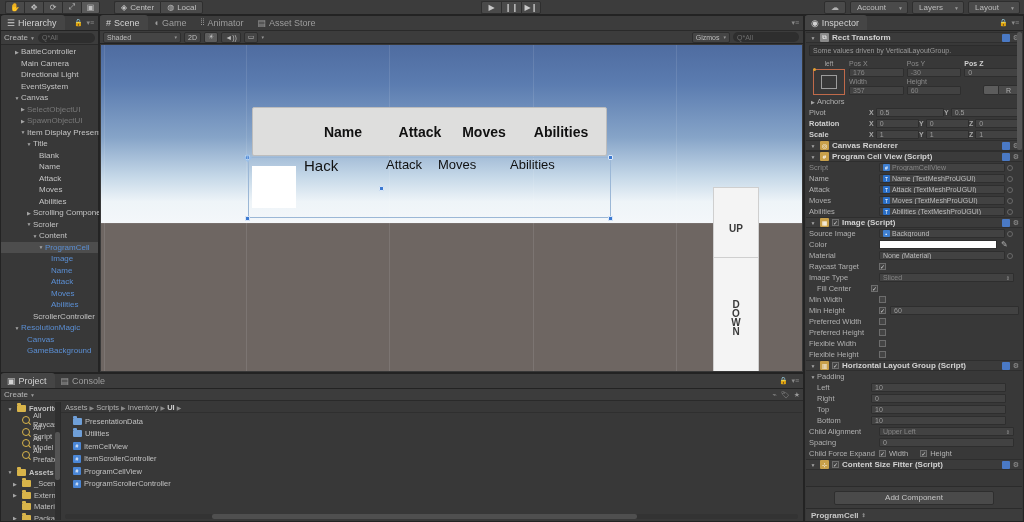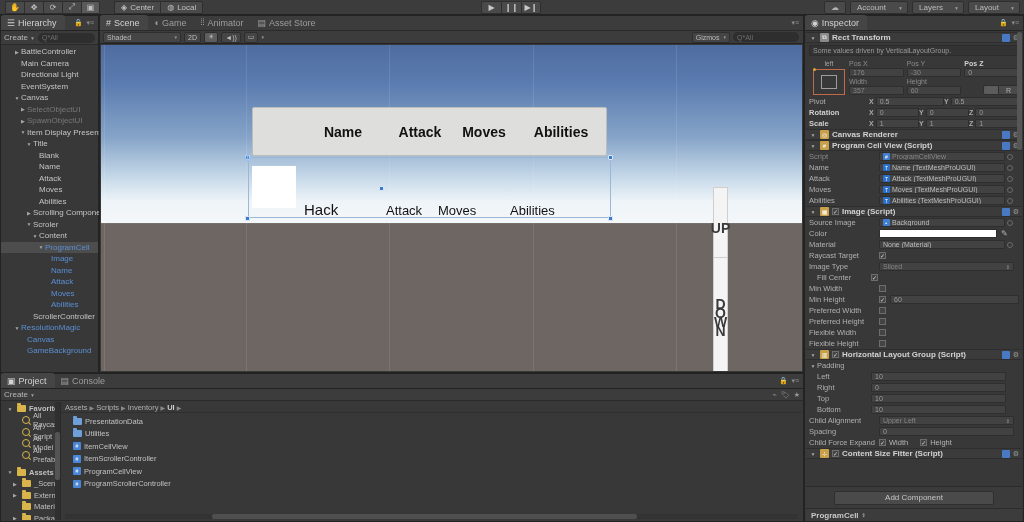--- a/index.html
+++ b/index.html
@@ -117,32 +117,32 @@
 
   
   .ui-title-bar {
     position:absolute; left:151px; top:62px; width:355px; height:49px;
     background:#dededd; border:1px solid #bdbdbd; border-radius:2px;
     display:flex; align-items:center;
   }
   .ui-title-bar .cell { color:#111; font-weight:bold; font-size:14px; text-align:center; }
   .ui-row {
     position:absolute; left:147px; top:112px; width:363px; height:61px;
-    display:flex; align-items:flex-end;
+    display:flex; align-items:flex-start;
   }
   .row-outline { position:absolute; inset:0; border:1px solid #9bb7d6; }
   .swatch { position:absolute; left:4px; top:9px; width:44px; height:42px; background:#fff; }
   .ui-row .cell { color:#111; font-size:13px; }
   .handle { position:absolute; width:5px; height:5px; background:#3b79d1; border:1px solid #d8e6f8; border-radius:1px; }
   .movegizmo { position:absolute; left:142px; top:107px; color:#9cc0e8; font-size:11px; }
 
   .scroll-btn {
-    position:absolute; width:15px; background:#f4f4f4; border:1px solid #cfcfcf;
+    position:absolute; width:46px; background:#f4f4f4; border:1px solid #cfcfcf;
     border-radius:0; display:flex; align-items:center; justify-content:center;
-    color:#3a3a3a; font-size:14px; font-weight:bold; line-height:9px; text-align:center;
+    color:#3a3a3a; font-size:10px; font-weight:bold; line-height:9px; text-align:center;
   }
   #btn-up { left:612px; top:142px; height:82px; }
   #btn-down { left:612px; top:212px; height:122px; }
 
   
   #inspector { left:804px; top:15px; width:220px; height:507px; }
   .insp-body { position:absolute; left:1px; top:16px; right:1px; bottom:35px; overflow:hidden; background:#383838; }
   .comp-header {
     height:11px; background:#3b3b3b; border-top:1px solid #2e2e2e; border-bottom:1px solid #2e2e2e;
     display:flex; align-items:center; gap:3px; padding:0 3px; position:relative;
@@ -565,20 +565,24 @@
               <div class="rt-col" style="display:flex;align-items:flex-end;justify-content:flex-end">
                 <div style="display:flex">
                   <div style="width:16px;height:10px;background:#5c5c5c;border:1px solid #2e2e2e;border-radius:2px 0 0 2px"></div>
                   <div style="width:20px;height:10px;background:#4a4a4a;border:1px solid #2e2e2e;border-left:none;border-radius:0 2px 2px 0;font-size:7px;color:#b0b0b0;display:flex;align-items:center;justify-content:center">R</div>
                 </div>
               </div>
             </div>
           </div>
         </div>
         <div class="prop">
+          <span class="arrow">▶</span>
+          <span class="plabel">Anchors</span>
+        </div>
+        <div class="prop">
           <span class="plabel" style="width:60px;">Pivot</span>
           <span style="display:flex;align-items:center;flex:1;gap:2px">
             <span style="font-size:7px;color:#a8a8a8;font-weight:bold">X</span>
             <div class="pfield" style="flex:1">0.5</div>
           </span>
           <span style="display:flex;align-items:center;flex:1;gap:2px">
             <span style="font-size:7px;color:#a8a8a8;font-weight:bold">Y</span>
             <div class="pfield" style="flex:1">0.5</div>
           </span>
         </div>

